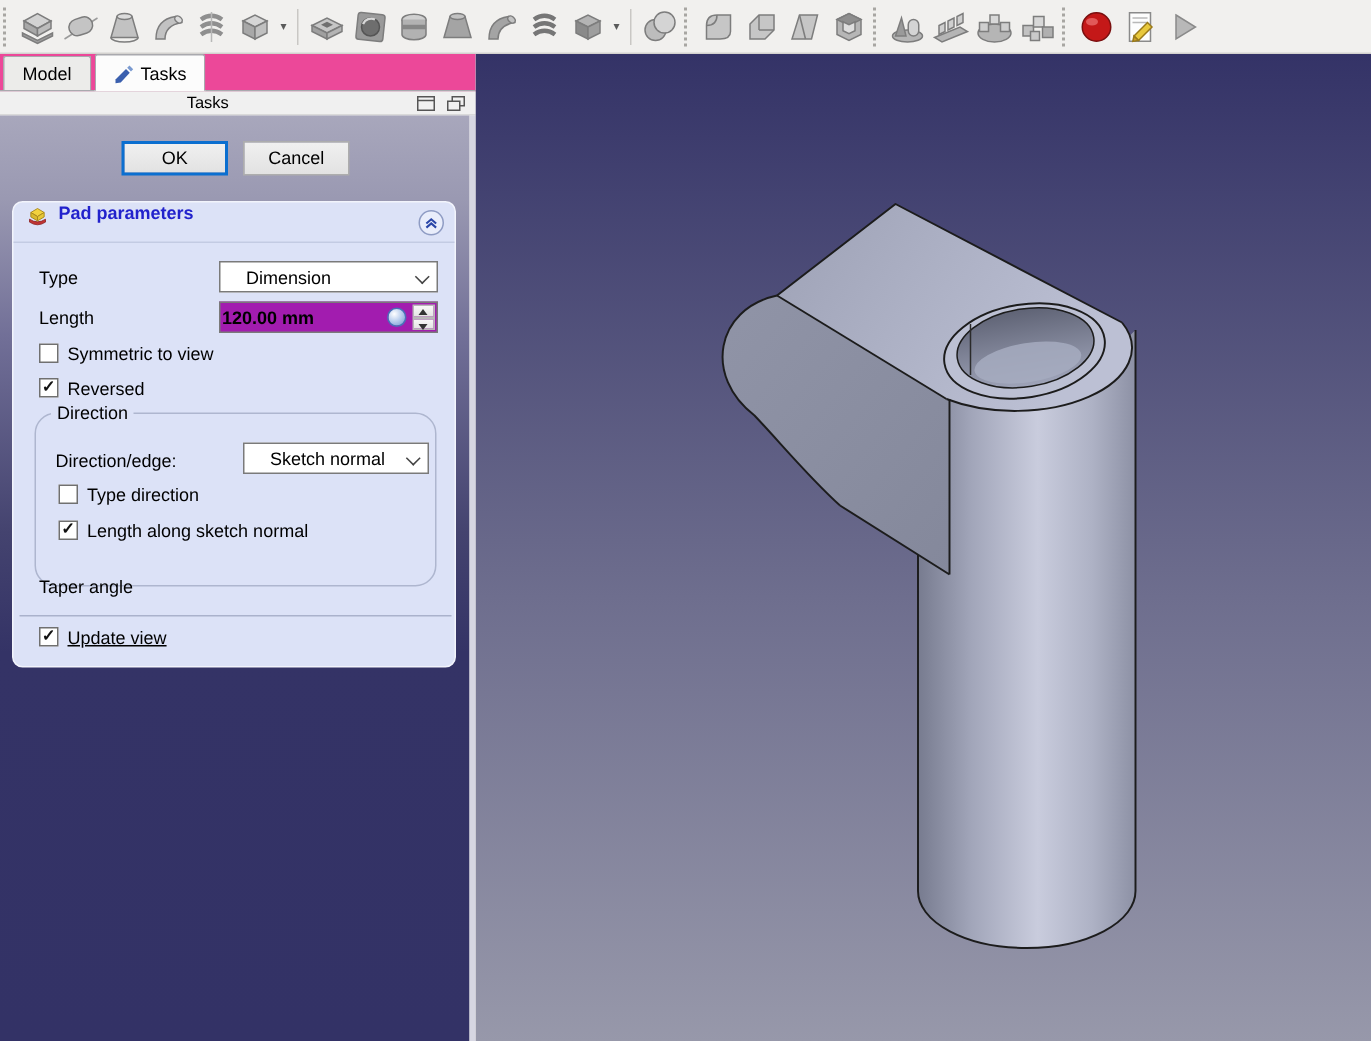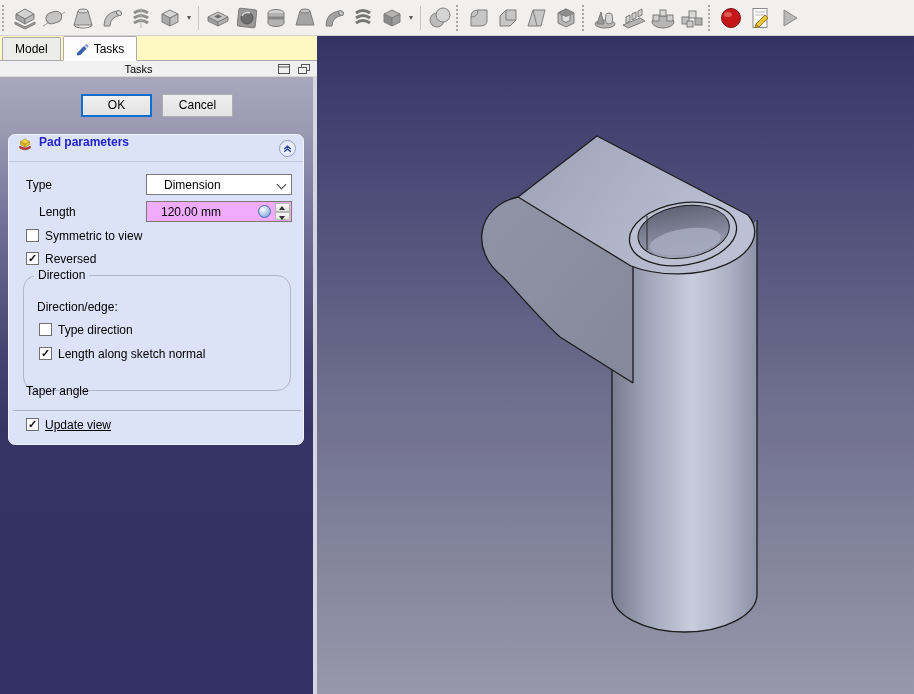--- a/index.html
+++ b/index.html
@@ -18,21 +18,21 @@
     justify-content:center; border-radius:3px; position:relative; }
   .tb-btn svg { width:26px; height:26px; }
   .tb-drop { width:10px; height:29px; display:flex; align-items:center;
     justify-content:center; font-size:8px; color:#5a5a5a; }
   .tb-sep { width:1px; height:24px; background:#c9c7c4; margin:0 4px; }
 
   
   #left-panel { position:absolute; left:0; top:36px; width:317px; height:658px; }
 
   #tab-bar { position:absolute; left:0; top:0; width:317px; height:25px;
-    background:#fef9c3; border-bottom:1px solid #a9a9ae; display:flex; align-items:flex-end; }
+    background:#ec4899; border-bottom:1px solid #a9a9ae; display:flex; align-items:flex-end; }
   .tab { height:23px; display:flex; align-items:center; gap:4px;
     padding:0 12px; border:1px solid #a9a9ae; border-bottom:none;
     background:#ececea; font-size:12px; margin-left:2px;
     border-top-left-radius:2px; border-top-right-radius:2px; }
   .tab.active { background:#fcfcfc; height:25px; margin-bottom:-1px;
     border-bottom:1px solid #fcfcfc; }
   .tab svg { width:14px; height:14px; }
 
   #tasks-titlebar { position:absolute; left:0; top:25px; width:317px; height:16px;
     background:#f0f0f0; border-bottom:1px solid #d9d9d9;
@@ -66,22 +66,22 @@
     display:flex; align-items:center; justify-content:center; }
 
   .lbl { position:absolute; font-size:12px; white-space:nowrap; }
 
   .combo { position:absolute; height:21px; background:#fff;
     border:1px solid #7a7a7a; font-size:12px; padding:3px 18px 0 17px; }
   .combo .chev { position:absolute; right:6px; top:6px; width:7px; height:7px;
     border-left:1.4px solid #444; border-bottom:1.4px solid #444;
     transform:rotate(-45deg); }
 
-  .spin { position:absolute; height:21px; background:#f0abfc;
-    border:1px solid #7a7a7a; font-size:12px; padding:3px 34px 0 14px; }
+  .spin { position:absolute; height:21px; background:#a21caf;
+    border:1px solid #7a7a7a; font-size:12px; padding:3px 34px 0 1px;font-weight:bold; }
   .expr-ico { position:absolute; right:20px; top:3px; width:13px; height:13px;
     border-radius:50%; border:1px solid #4a6fb8;
     background:radial-gradient(circle at 35% 30%, #ffffff 0%, #bcd0ee 45%, #6f93cf 100%); }
   .spin-btns { position:absolute; right:1px; top:1px; bottom:1px; width:15px;
     display:flex; flex-direction:column; }
   .spin-up,.spin-dn { flex:1; background:linear-gradient(#f8f8f8,#e4e4e4);
     border:1px solid #b8b8b8; position:relative; }
   .spin-up::after { content:""; position:absolute; left:3px; top:2px;
     border:3.5px solid transparent; border-bottom:4px solid #333; border-top:none; }
   .spin-dn::after { content:""; position:absolute; left:3px; top:3px;
@@ -347,40 +347,44 @@
             </svg>
           </span>
         </div>
 
         <span class="lbl" style="left:17px; top:43px;">Type</span>
         <div class="combo" style="left:137px; top:39px; width:146px;">
           <span>Dimension</span>
           <span class="chev"></span>
         </div>
 
-        <span class="lbl" style="left:30px; top:70px;">Length</span>
+        <span class="lbl" style="left:17px; top:70px;">Length</span>
         <div class="spin" style="left:137px; top:66px; width:146px;">
           <span>120.00 mm</span>
           <span class="expr-ico"></span>
           <span class="spin-btns">
             <span class="spin-up"></span>
             <span class="spin-dn"></span>
           </span>
         </div>
 
         <span class="cb" style="left:17px; top:94px;"></span>
         <span class="lbl" style="left:36px; top:94px;">Symmetric to view</span>
 
         <span class="cb checked" style="left:17px; top:117px;"></span>
         <span class="lbl" style="left:36px; top:117px;">Reversed</span>
 
         <div id="direction-group">
           <span id="direction-legend">Direction</span>
 
           <span class="lbl" style="left:13px; top:24px;">Direction/edge:</span>
+          <div class="combo" style="left:138px; top:19px; width:124px;">
+            <span>Sketch normal</span>
+            <span class="chev"></span>
+          </div>
 
           <span class="cb" style="left:15px; top:47px;"></span>
           <span class="lbl" style="left:34px; top:47px;">Type direction</span>
 
           <span class="cb checked" style="left:15px; top:71px;"></span>
           <span class="lbl" style="left:34px; top:71px;">Length along sketch normal</span>
         </div>
 
         <span class="lbl" style="left:17px; top:249px;">Taper angle</span>
 

